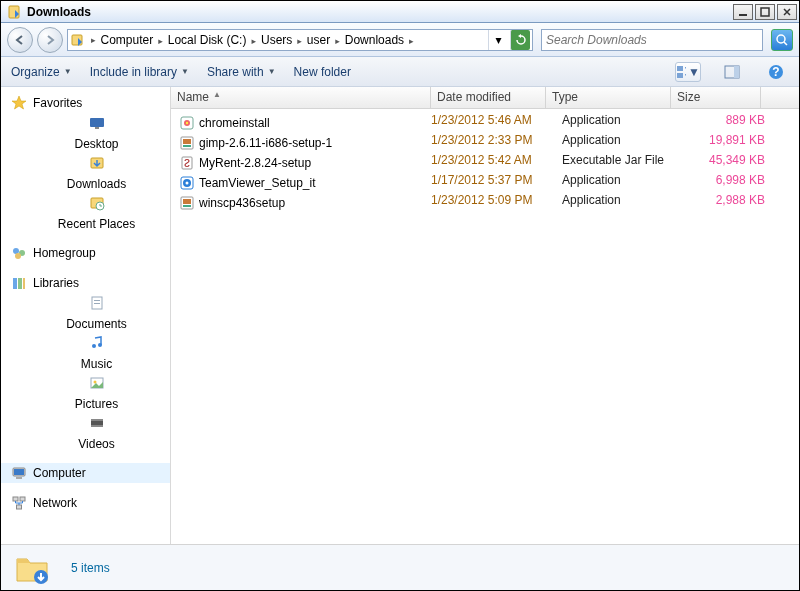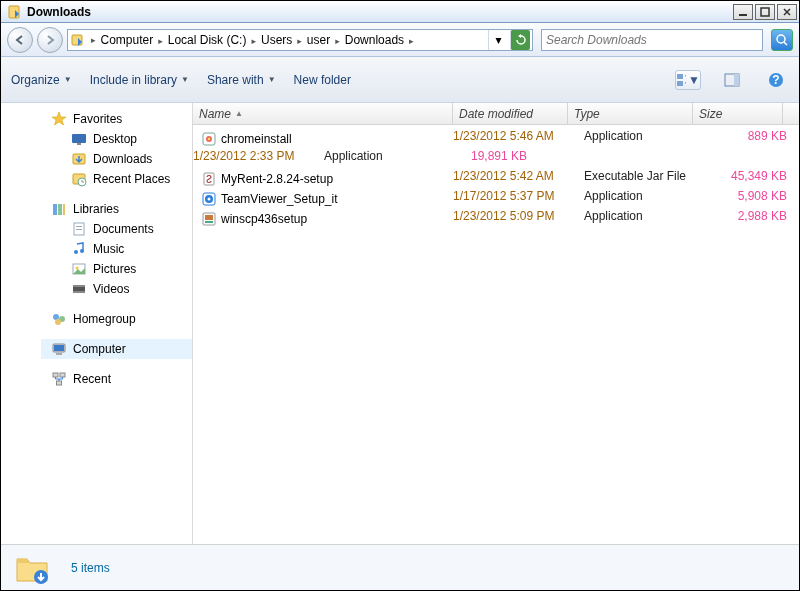--- a/index.html
+++ b/index.html
@@ -19,41 +19,41 @@
 .addressbar .locicon { width: 16px; height:16px; margin-right:2px; }
 .crumb { padding: 0 2px; cursor: default; }
 .crumb-sep { color: #555; font-size: 9px; padding: 0 3px; cursor: default; }
 .addr-dd, .addr-refresh { width: 20px; height: 20px; display:flex; align-items:center; justify-content:center; border-left: 1px solid #d0d8e4; cursor: default; }
 .addr-refresh { background:#4a9a4a; color:#fff; border-radius:2px; margin-left:2px; }
 .searchbox { width: 222px; height: 22px; border: 1px solid #8fa8c8; background: #fff; display: flex; align-items: center; padding: 0 4px; margin-left: 4px; }
 .searchbox input { border: none; outline: none; flex: 1; font-style: italic; color: #1d4ed8; }
 .searchbtn { width: 22px; height: 22px; margin-left: 4px; border: 1px solid #4a6; background: linear-gradient(#6cb7f0,#2a7ed8); border-radius: 3px; display:flex;align-items:center;justify-content:center; color:#fff; cursor:default; }
 
 
-.toolbar { height: 46px; background: linear-gradient(#f5f7fa,#e3e9f2); border-bottom: 1px solid #cad4e2; display:flex; align-items:center; padding: 0 10px; gap: 18px; }
+.toolbar { height: 30px; background: linear-gradient(#f5f7fa,#e3e9f2); border-bottom: 1px solid #cad4e2; display:flex; align-items:center; padding: 0 10px; gap: 18px; }
 .toolbtn { display:flex; align-items:center; gap:4px; color:#1a3e6e; cursor:default; }
 .toolbtn .dd { font-size:8px; color:#456; }
 .toolbar .spacer { flex:1; }
 .toolicon { width:26px; height:20px; border:1px solid transparent; display:flex; align-items:center; justify-content:center; color:#3a5a8a; cursor:default; }
 .toolicon.view { border:1px solid #b8c8dc; border-radius:3px; background:linear-gradient(#fff,#e8eef6); }
 
 
-.body { flex:1; display:flex; min-height:0;padding-left:40px; }
+.body { flex:1; display:flex; min-height:0; }
 .sidebar { width: 170px; background:#fff; border-right:1px solid #d9d9d9; padding: 6px 0; overflow:hidden; }
 .sidegroup { margin-bottom: 10px; }
 .sidehdr, .sideitem { display:flex; align-items:center; gap:6px; padding: 2px 8px 2px 18px; cursor:default; }
 .sidehdr { padding-left: 10px; }
-.sideitem { padding-left: 30px; }
+.sideitem { padding-left: 30px; flex-direction: column; }
 .sideitem.sel, .sidehdr.sel { background:#e5f3ff; }
 .sideicon { width:16px; height:16px; display:inline-flex; align-items:center; justify-content:center; }
 
 
 .filepane { flex:1; display:flex; flex-direction:column; }
 .colhdrs { height: 22px; background: linear-gradient(#fdfdfd,#ececec); border-bottom: 1px solid #d4d4d4; display:flex; }
-.colh { border-right:1px solid #d4d4d4; padding: 3px 6px; color:#444; cursor:default; display:flex; align-items:center; gap:4px;font-style:italic; }
+.colh { border-right:1px solid #d4d4d4; padding: 3px 6px; color:#444; cursor:default; display:flex; gap:4px; }
 .colh.name { width: 260px; }
 .colh.date { width: 115px; }
 .colh.type { width: 125px; }
 .colh.size { width: 90px; text-align:right; justify-content:flex-start; }
 .sort-ind { font-size:8px; color:#777; }
 .filerows { flex:1; overflow:auto; padding-top:4px; }
 .filerow { display:flex; height:20px; cursor:default; }
 .filerow .c-name { width:260px; padding-left:8px; display:flex; align-items:center; gap:4px; }
 .filerow .c-date { width:115px; color:#a16207; }
 .filerow .c-type { width:125px; color:#222;margin-left:16px; }
@@ -213,20 +213,32 @@
               <rect x="2" y="3" width="12" height="10" rx="1" fill="#f7d77a" stroke="#c9a02a"></rect>
               <circle cx="11" cy="11" r="4" fill="#fff" stroke="#6a8"></circle>
               <path d="M11 9 L11 11 L13 11" stroke="#6a8" fill="none"></path>
             </svg>
           </span>
           <span>Recent Places</span>
         </div>
     </div>
     <div class="sidegroup">
       <div class="sidehdr">
+          <span class="sideicon">
+            <svg width="16" height="16">
+              <circle cx="5" cy="6" r="3" fill="#6aa7e8"></circle>
+              <circle cx="11" cy="8" r="3" fill="#8bc58b"></circle>
+              <circle cx="7" cy="11" r="3" fill="#e8c26a"></circle>
+            </svg>
+          </span>
+          <span>Homegroup</span>
+        </div>
+    </div>
+    <div class="sidegroup">
+      <div class="sidehdr">
         <span class="sideicon">
             <svg width="16" height="16">
               <rect x="2" y="3" width="4" height="11" fill="#6aa7e8"></rect>
               <rect x="7" y="3" width="4" height="11" fill="#8bc58b"></rect>
               <rect x="12" y="3" width="2" height="11" fill="#e8c26a"></rect>
             </svg>
           </span>
         <span>Libraries</span>
       </div>
       <div class="sideitem">
@@ -261,32 +273,20 @@
         </div>
       <div class="sideitem">
           <span class="sideicon">
             <svg width="16" height="16">
               <rect x="2" y="4" width="12" height="8" fill="#555"></rect>
               <rect x="2" y="4" width="12" height="2" fill="#888"></rect>
               <rect x="2" y="10" width="12" height="2" fill="#888"></rect>
             </svg>
           </span>
           <span>Videos</span>
-        </div>
-    </div>
-    <div class="sidegroup">
-      <div class="sidehdr">
-          <span class="sideicon">
-            <svg width="16" height="16">
-              <circle cx="5" cy="6" r="3" fill="#6aa7e8"></circle>
-              <circle cx="11" cy="8" r="3" fill="#8bc58b"></circle>
-              <circle cx="7" cy="11" r="3" fill="#e8c26a"></circle>
-            </svg>
-          </span>
-          <span>Homegroup</span>
         </div>
     </div>
     <div class="sidegroup">
       <div class="sidehdr sel">
           <span class="sideicon">
             <svg width="16" height="16">
               <rect x="2" y="3" width="12" height="8" rx="1" fill="#d8d8d8" stroke="#888"></rect>
               <rect x="3" y="4" width="10" height="6" fill="#3a7ac8"></rect>
               <rect x="5" y="12" width="6" height="2" fill="#aaa"></rect>
             </svg>
@@ -297,21 +297,21 @@
     <div class="sidegroup">
       <div class="sidehdr">
           <span class="sideicon">
             <svg width="16" height="16">
               <rect x="2" y="2" width="5" height="4" fill="#d8d8d8" stroke="#888"></rect>
               <rect x="9" y="2" width="5" height="4" fill="#d8d8d8" stroke="#888"></rect>
               <rect x="5.5" y="10" width="5" height="4" fill="#d8d8d8" stroke="#888"></rect>
               <path d="M4.5 6 L4.5 8 L11.5 8 L11.5 6 M8 8 L8 10" stroke="#3a82d8" fill="none"></path>
             </svg>
           </span>
-          <span>Recent</span>
+          <span>Network</span>
         </div>
     </div>
   </div>
 
   <div class="filepane">
     <div class="colhdrs">
       <div class="colh name">
           <span>Name</span>
           <span class="sort-ind">▲</span>
         </div>
@@ -336,20 +336,30 @@
                 <circle cx="8" cy="8" r="1.2" fill="#ffeb3b"></circle>
               </svg>
             </span>
             <span>chromeinstall</span>
           </div>
           <div class="c-date">1/23/2012 5:46 AM</div>
           <div class="c-type">Application</div>
           <div class="c-size">889 KB</div>
         </div>
         <div class="filerow">
+          <div class="c-name">
+            <span class="fileicon">
+              <svg width="16" height="16">
+                <rect x="2" y="2" width="12" height="12" rx="1" fill="#fff" stroke="#999"></rect>
+                <rect x="4" y="4" width="8" height="5" fill="#c97a3a"></rect>
+                <rect x="4" y="10" width="8" height="2" fill="#4a8"></rect>
+              </svg>
+            </span>
+            <span>gimp-2.6.11-i686-setup-1</span>
+          </div>
           <div class="c-date">1/23/2012 2:33 PM</div>
           <div class="c-type">Application</div>
           <div class="c-size">19,891 KB</div>
         </div>
         <div class="filerow">
           <div class="c-name">
             <span class="fileicon">
               <svg width="16" height="16">
                 <rect x="3" y="2" width="10" height="12" rx="1" fill="#fff" stroke="#999"></rect>
                 <path d="M6 6 C6 4 10 4 10 6 C10 8 6 8 6 10 C6 12 10 12 10 10" stroke="#a33" fill="none" stroke-width="1.2"></path>
@@ -367,21 +377,21 @@
               <svg width="16" height="16">
                 <rect x="2" y="2" width="12" height="12" rx="2" fill="#fff" stroke="#2a7ed8"></rect>
                 <circle cx="8" cy="8" r="4" fill="#2a7ed8"></circle>
                 <circle cx="8" cy="8" r="1.5" fill="#fff"></circle>
               </svg>
             </span>
             <span>TeamViewer_Setup_it</span>
           </div>
           <div class="c-date">1/17/2012 5:37 PM</div>
           <div class="c-type">Application</div>
-          <div class="c-size">5,908 KB</div>
+          <div class="c-size">6,998 KB</div>
         </div>
         <div class="filerow">
           <div class="c-name">
             <span class="fileicon">
               <svg width="16" height="16">
                 <rect x="2" y="2" width="12" height="12" rx="1" fill="#fff" stroke="#999"></rect>
                 <rect x="4" y="4" width="8" height="5" fill="#c97a3a"></rect>
                 <rect x="4" y="10" width="8" height="2" fill="#4a8"></rect>
               </svg>
             </span>

